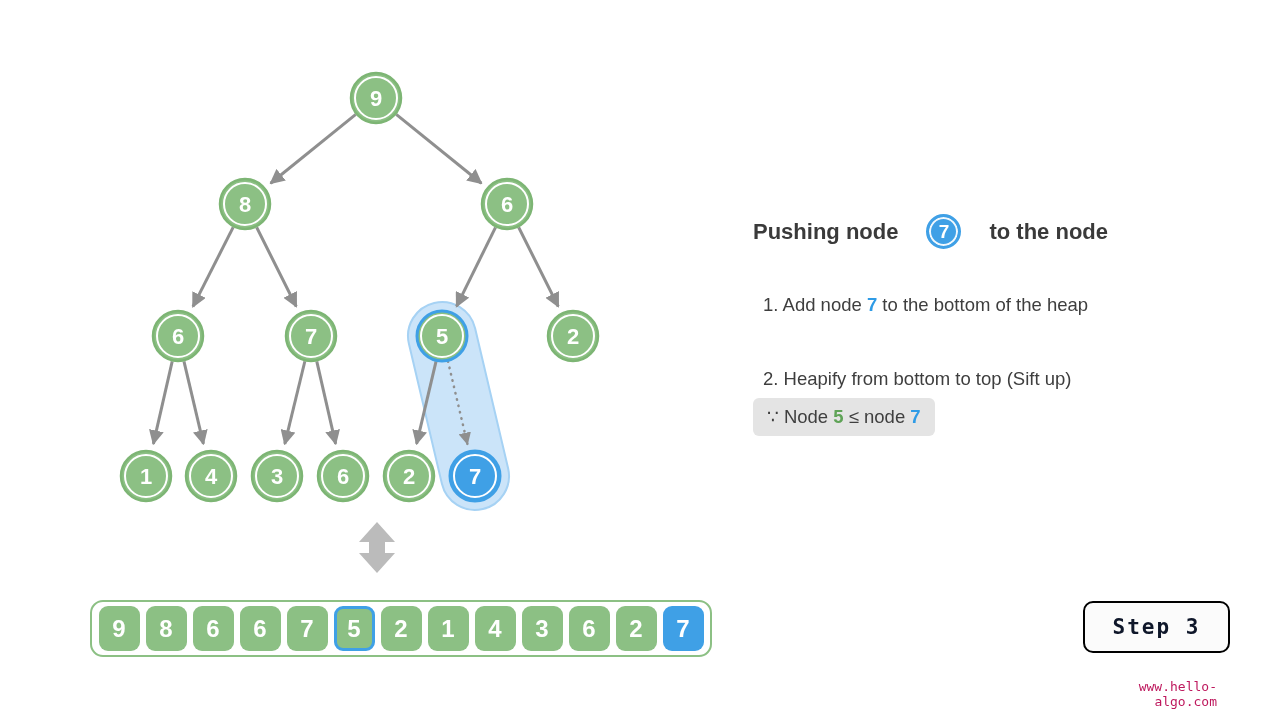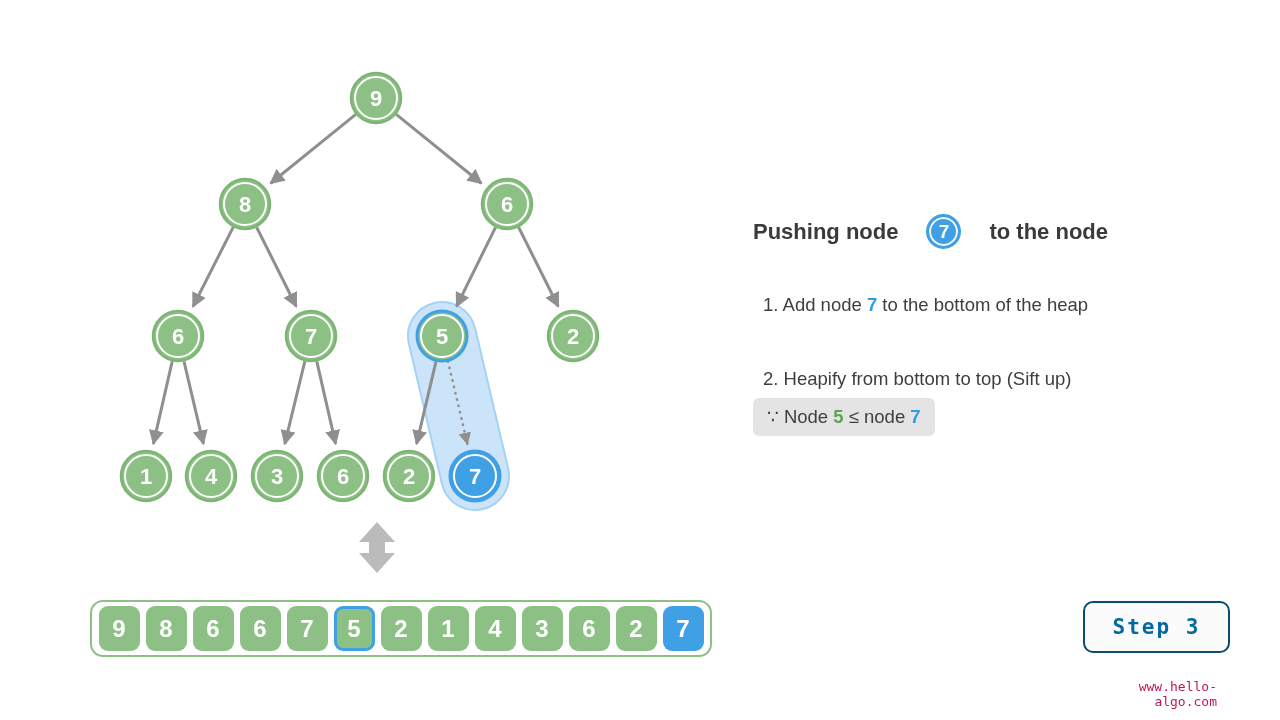--- a/index.html
+++ b/index.html
@@ -38,24 +38,24 @@
   #step-line-1 { top:294px; }
   #step-line-2 { top:347px;margin-top:21px; }
   .note-box { position:absolute; left:753px; top:398px; height:38px;
               background:#E4E4E4; border-radius:6px; padding:0 14px;
               display:flex; align-items:center; font-size:18.5px; color:#3F3F3F; }
   .note-box b.green { color:#5FA357; }
   .note-box b.blue { color:#2E9BE6; }
 
   
   .step-btn { position:absolute; left:1083px; top:601px; width:147px; height:52px;
-              border:2px solid #0c4a6e; border-radius:10px; background:#FBFBFB;
+              border:2px solid #000000; border-radius:10px; background:#FBFBFB;
               display:flex; align-items:center; justify-content:center;
               font-family:"DejaVu Sans Mono", monospace; font-weight:bold;
-              font-size:21px; letter-spacing:2px; color:#0369a1; }
+              font-size:21px; letter-spacing:2px; color:#0f172a; }
 
   
   .watermark { position:absolute; left:1077px; top:679px; width:140px;
                font-family:"DejaVu Sans Mono", monospace; font-size:13px;
                color:#be185d; text-align:right; }
 </style>
 </head>
 <body>
 
 <div class="stage">

